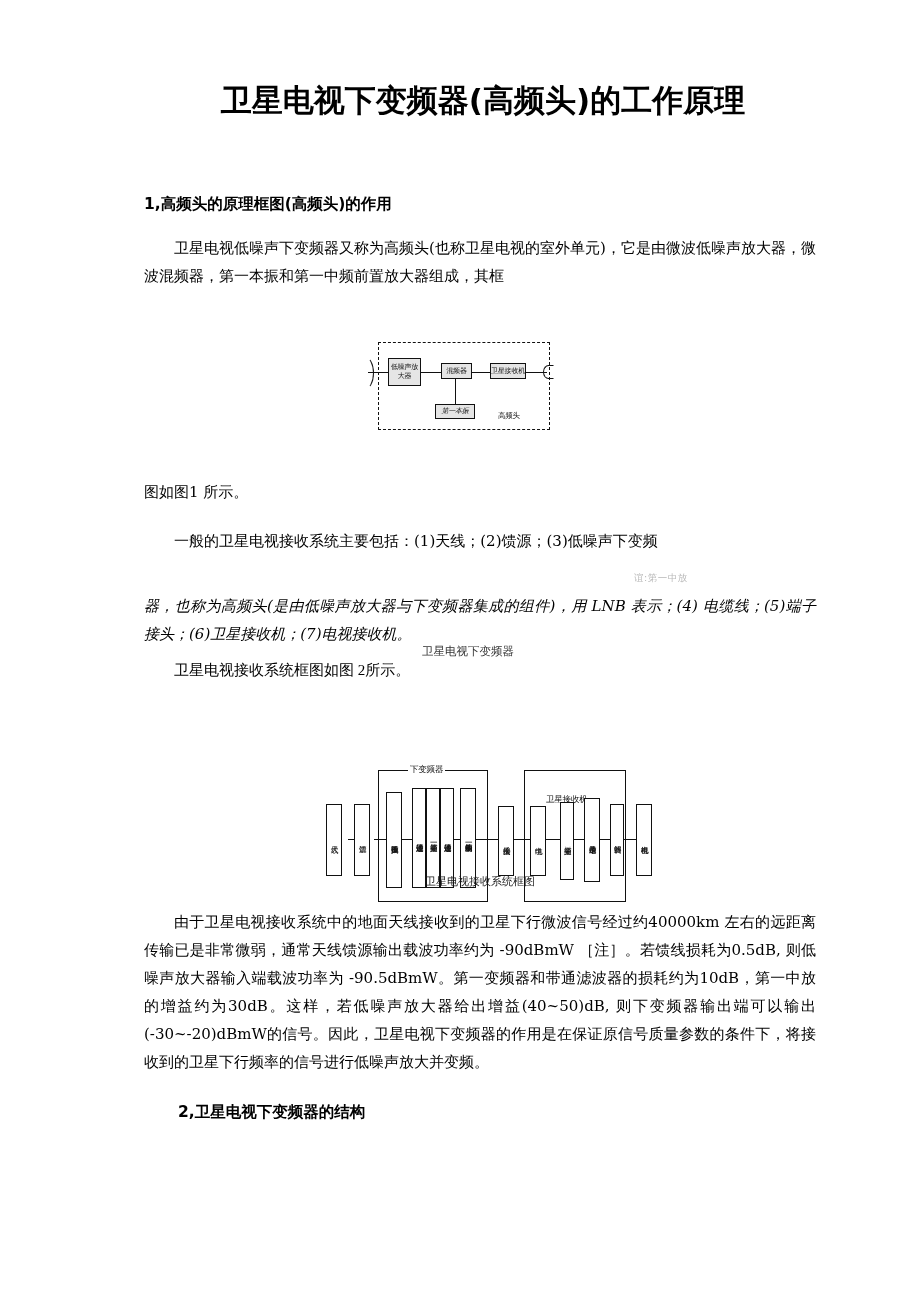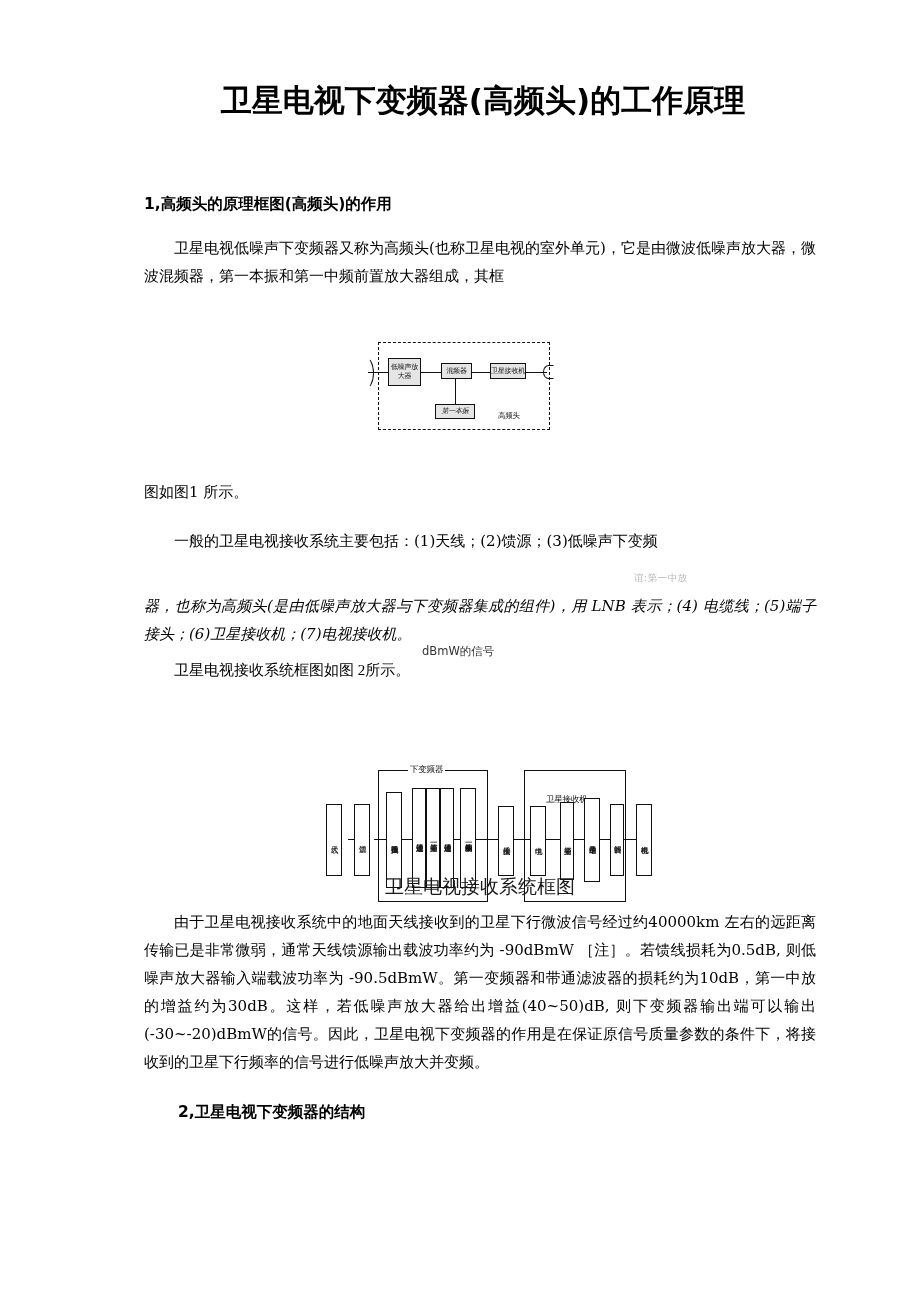--- a/index.html
+++ b/index.html
@@ -95,21 +95,21 @@
     font-size: 11.5px;
     color: #333;
     white-space: nowrap;
   }
   .cap-1 { top: 644px; left: 278px; }
   .cap-2 {
     top: 874px;
     left: 0;
     width: 672px;
     text-align: center;
-    font-size: 19px;
+    font-size: 11px;
     color: #1a1a1a;
   }
 
   
   .fig1 {
     position: absolute;
     top: 332px;
     left: 206px;
     width: 210px;
     height: 110px;
@@ -252,21 +252,21 @@
     </div>
 
     <p class="para p2">图如图1 所示。</p>
 
     <p class="para p3 indent">一般的卫星电视接收系统主要包括：(1)天线；(2)馈源；(3)低噪声下变频</p>
 
     <div class="watermark">谊:第一中放</div>
 
     <p class="para p4">器，也称为高频头(是由低噪声放大器与下变频器集成的组件)，用 LNB 表示；(4) 电缆线；(5)端子接头；(6)卫星接收机；(7)电视接收机。</p>
 
-    <div class="fig-caption cap-1">dBmW的信号</div>
+    <div class="fig-caption cap-1">卫星电视下变频器</div>
 
     <p class="para p5 indent">卫星电视接收系统框图如图 2所示。</p>
 
     <div class="fig2">
 
       <div class="grp" style="left:62px; top:8px; width:110px; height:132px;"></div>
       <div class="grp-label" style="left:92px; top:2px;">下变频器</div>
 
       <div class="grp" style="left:208px; top:8px; width:102px; height:132px;"></div>
       <div class="grp-label" style="left:228px; top:32px;">卫星接收机</div>

